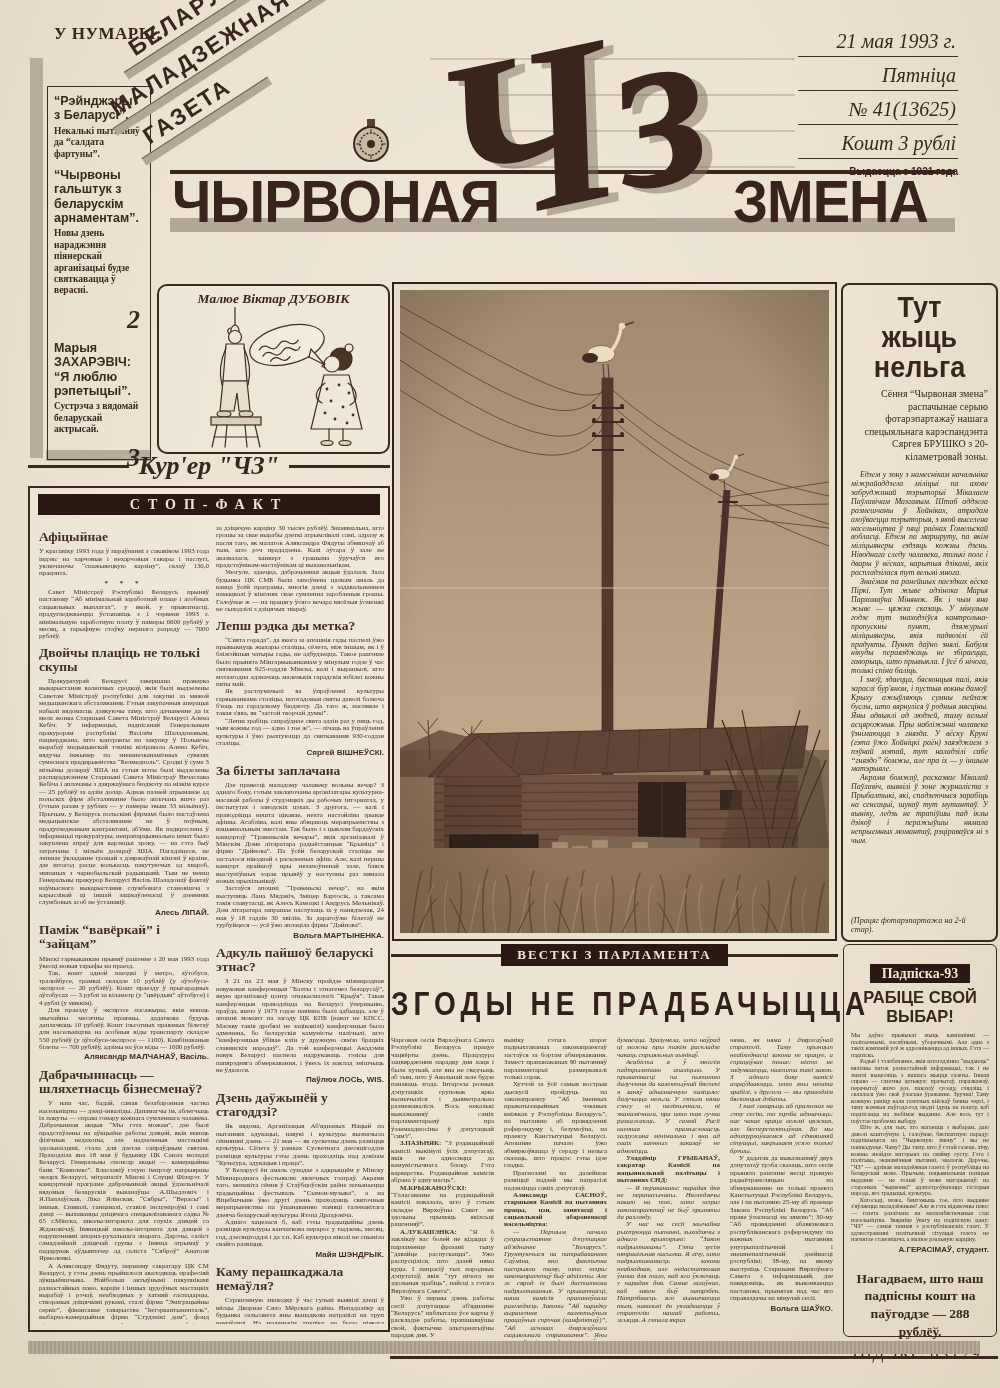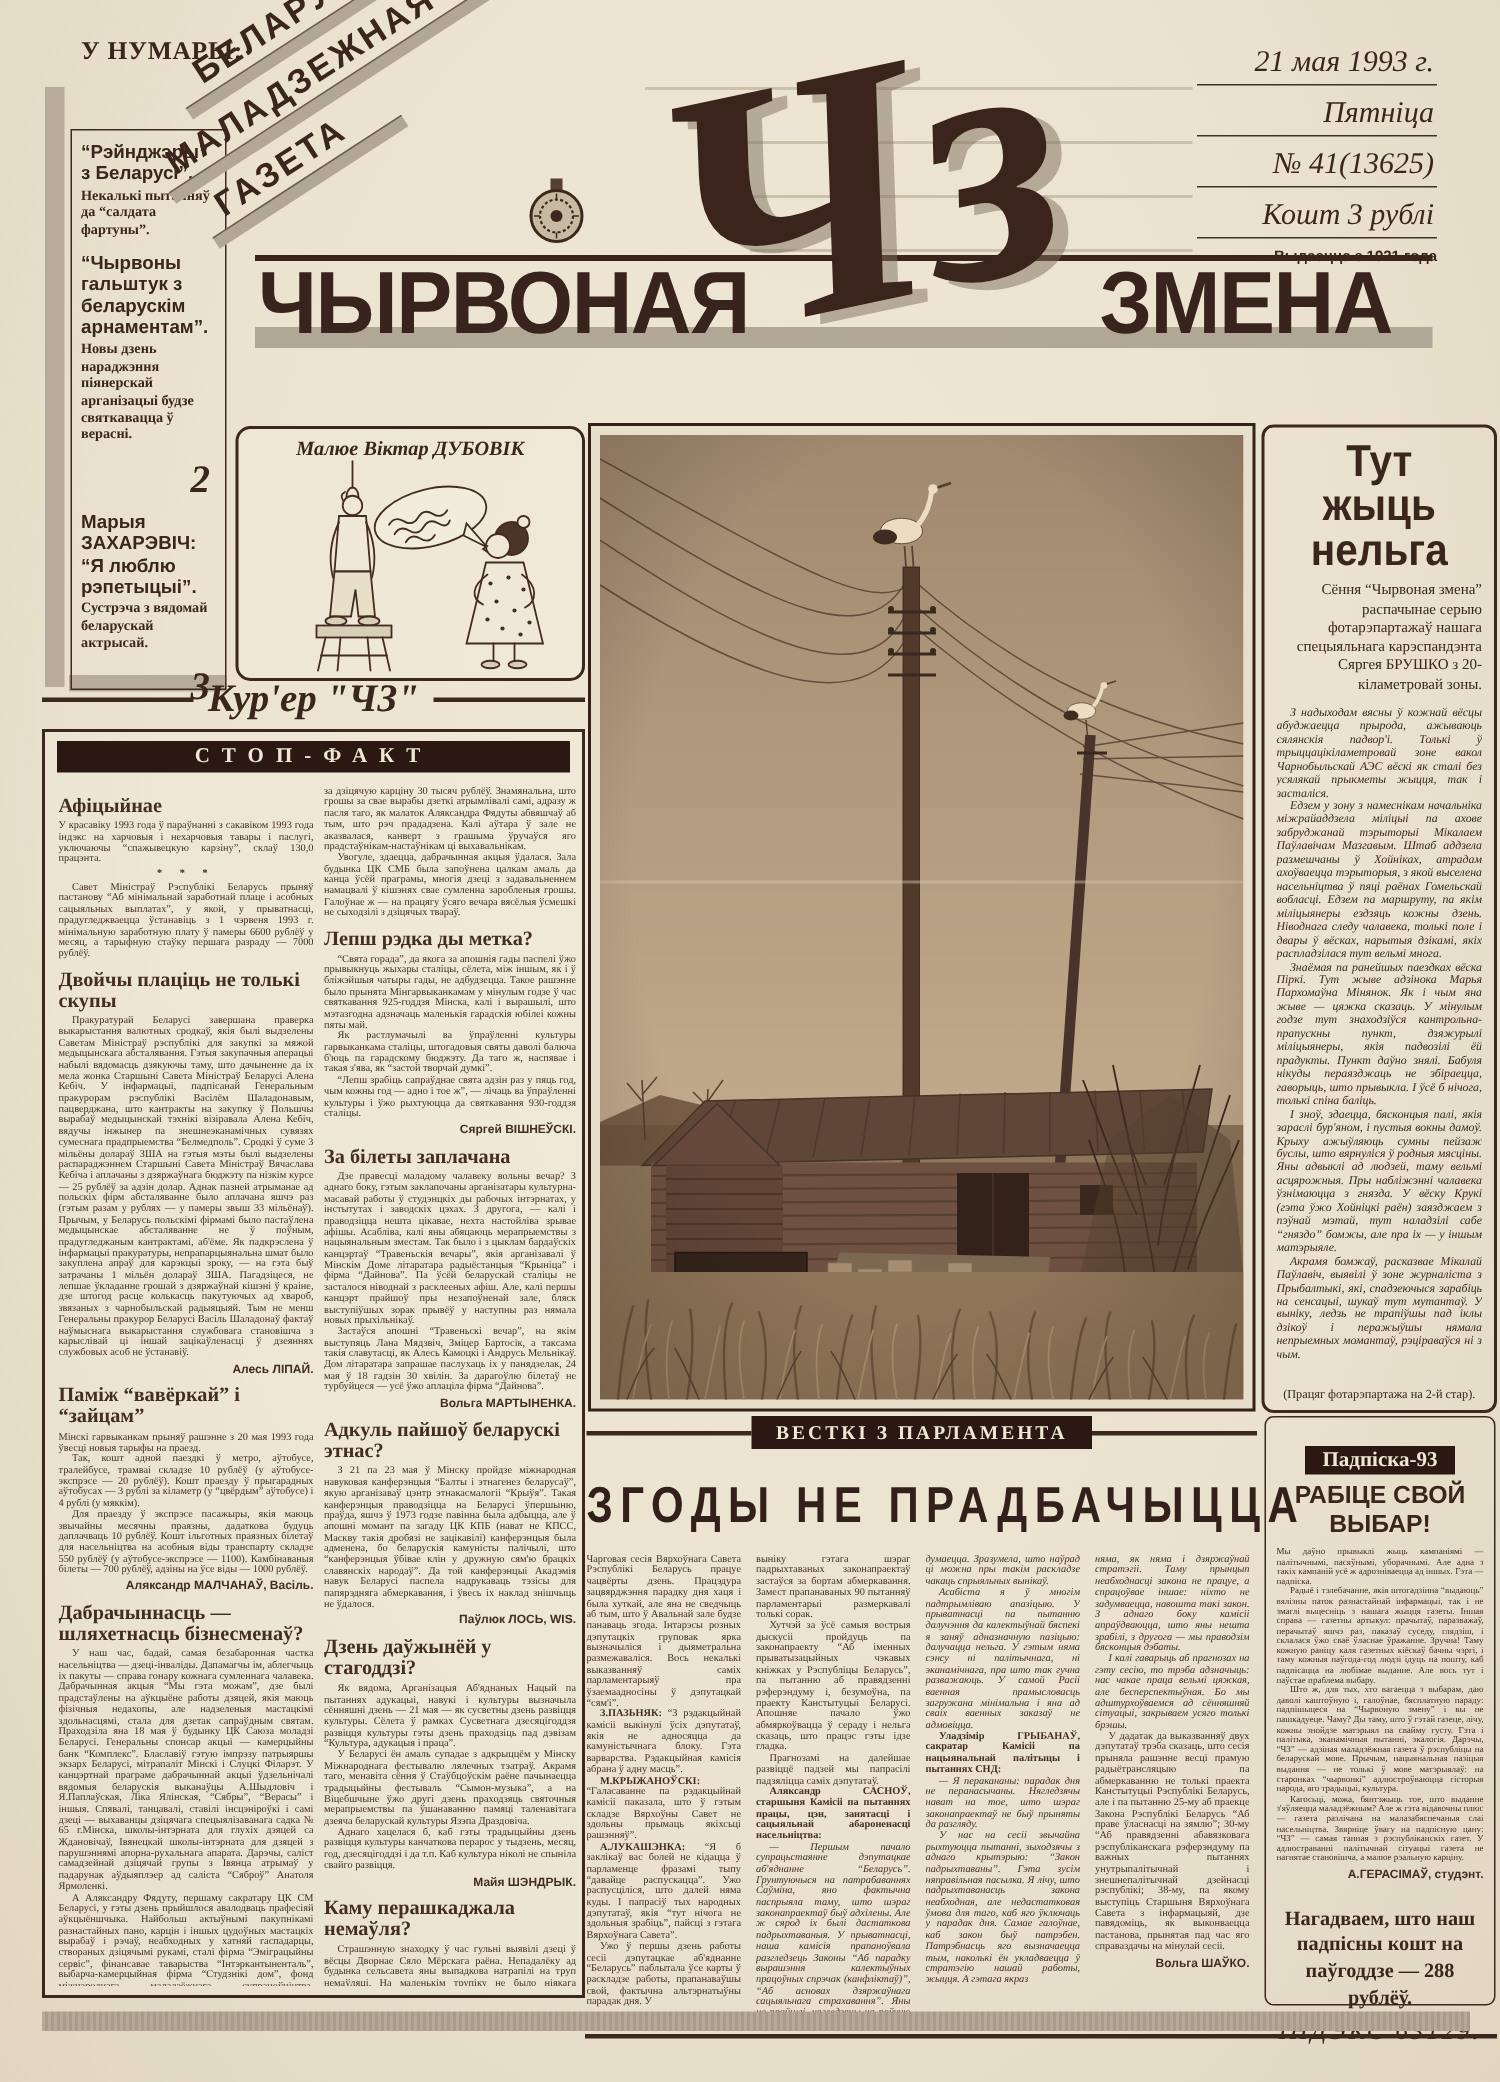--- a/index.html
+++ b/index.html
@@ -44,21 +44,21 @@
   .black-bar{background:#2b1812;color:#efe7d4;text-align:center;font-weight:bold;}
   .stopfakt-bar{font-size:14px;letter-spacing:8px;line-height:21px;height:21px;}
   .colmini{font-size:6.9px;line-height:1.07;text-align:justify;overflow:hidden;color:#442e23;}
   
   .jp{margin:0;text-indent:9px;text-align:justify;}
   .noind{text-indent:0;}
   .ital{font-style:italic;}
   .ahead{font-family:"Liberation Serif",serif;font-weight:bold;font-size:13.5px;line-height:1.05;margin:6px 0 3px;text-indent:0;text-align:left;}
   .stars{text-align:center;letter-spacing:5px;font-weight:bold;margin:2px 0;text-indent:0;}
   .sig{text-align:right;font-family:"Liberation Sans",sans-serif;font-weight:bold;font-size:8px;margin:3px 0 4px;text-indent:0;}
-  .note{text-align:center;margin-top:4px;text-indent:0;}
+  .note{font-style:italic;margin-top:4px;text-indent:0;}
   
   .parl-label{font-size:13px;letter-spacing:2px;line-height:22px;height:22px;padding:0 16px;}
   .parl-label-row{display:flex;align-items:center;}
   .parl-label-row .rule{height:3px;background:#3c281e;flex:1;}
   .parl-head{font-family:"Liberation Sans",sans-serif;font-weight:bold;font-size:28px;letter-spacing:5px;text-align:center;color:#33201a;transform:scaleY(1.2);white-space:nowrap;}
   .parl-cols{display:flex;gap:10px;}
   .parl-col{width:103px;font-size:6.9px;line-height:1.07;text-align:justify;overflow:hidden;height:306px;color:#442e23;}
   
   .sub-box{border:1.5px solid #3c281e;border-radius:6px;box-sizing:border-box;padding:19px 7px;}
   .sub-label{display:block;margin:0 auto 5px;width:100px;font-size:14px;line-height:19px;height:19px;}
@@ -374,21 +374,20 @@
   </div>
 
   <div class="abs zone-box" style="left:841px;top:283px;width:157px;height:659px;">
     <div class="zone-title">
       <div>Тут</div>
       <div>жыць</div>
       <div>нельга</div>
     </div>
     <div class="zone-intro">Сёння “Чырвоная змена” распачынае серыю фотарэпартажаў нашага спецыяльнага карэспандэнта Сяргея БРУШКО з 20-кіламетровай зоны.</div>
     <div class="zone-body">
-        <div class="jp ital">З надыходам вясны ў кожнай вёсцы абуджаецца прырода, ажываюць сялянскія падвор'і. Толькі ў трыццацікіламетровай зоне вакол Чарнобыльскай АЭС вёскі як сталі без усялякай прыкметы жыцця, так і засталіся.</div>
         <div class="jp ital">Едзем у зону з намеснікам начальніка міжрайаддзела міліцыі па ахове забруджанай тэрыторыі Мікалаем Паўлавічам Мазгавым. Штаб аддзела размешчаны ў Хойніках, атрадам ахоўваецца тэрыторыя, з якой выселена насельніцтва ў пяці раёнах Гомельскай вобласці. Едзем па маршруту, па якім міліцыянеры ездзяць кожны дзень. Ніводнага следу чалавека, толькі поле і двары ў вёсках, нарытыя дзікамі, якіх распладзілася тут вельмі многа.</div>
         <div class="jp ital">Знаёмая па ранейшых паездках вёска Піркі. Тут жыве адзінока Марья Пархомаўна Мінянок. Як і чым яна жыве — цяжка сказаць. У мінулым годзе тут знаходзіўся кантрольна-прапускны пункт, дзяжурылі міліцыянеры, якія падвозілі ёй прадукты. Пункт даўно знялі. Бабуля нікуды пераязджаць не збіраецца, гаворыць, што прывыкла. І ўсё б нічога, толькі спіна баліць.</div>
         <div class="jp ital">І зноў, здаецца, бясконцыя палі, якія зараслі бур'яном, і пустыя вокны дамоў. Крыху ажыўляюць сумны пейзаж буслы, што вярнуліся ў родныя мясціны. Яны адвыклі ад людзей, таму вельмі асцярожныя. Пры набліжэнні чалавека ўзнімаюцца з гнязда. У вёску Крукі (гэта ўжо Хойніцкі раён) заязджаем з пэўнай мэтай, тут наладзілі сабе “гняздо” бомжы, але пра іх — у іншым матэрыяле.</div>
         <div class="jp ital">Акрамя бомжаў, расказвае Мікалай Паўлавіч, выявілі ў зоне журналіста з Прыбалтыкі, які, спадзеючыся зарабіць на сенсацыі, шукаў тут мутантаў. У выніку, ледзь не трапіўшы пад іклы дзікоў і перажыўшы нямала непрыемных момантаў, рэціраваўся ні з чым.</div>
       </div>
     <div class="note" style="font-size:8.2px;">(Працяг фотарэпартажа на 2-й стар).</div>
   </div>
 
   <div class="abs kurjer-row" style="left:28px;top:449px;width:362px;height:34px;">
     <div class="rule"></div>

